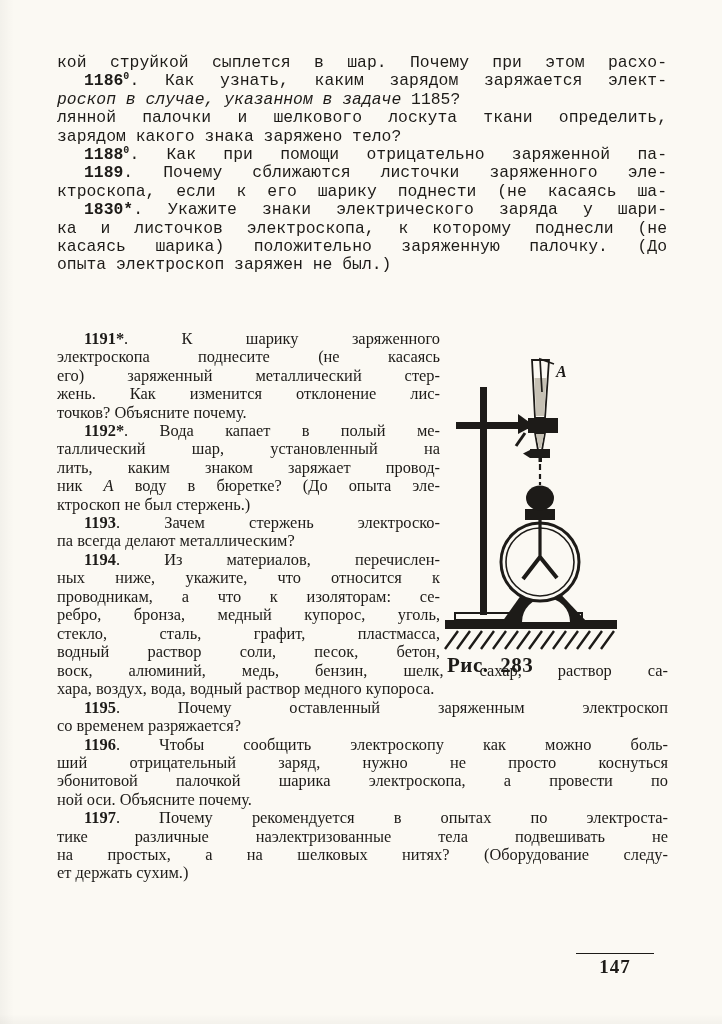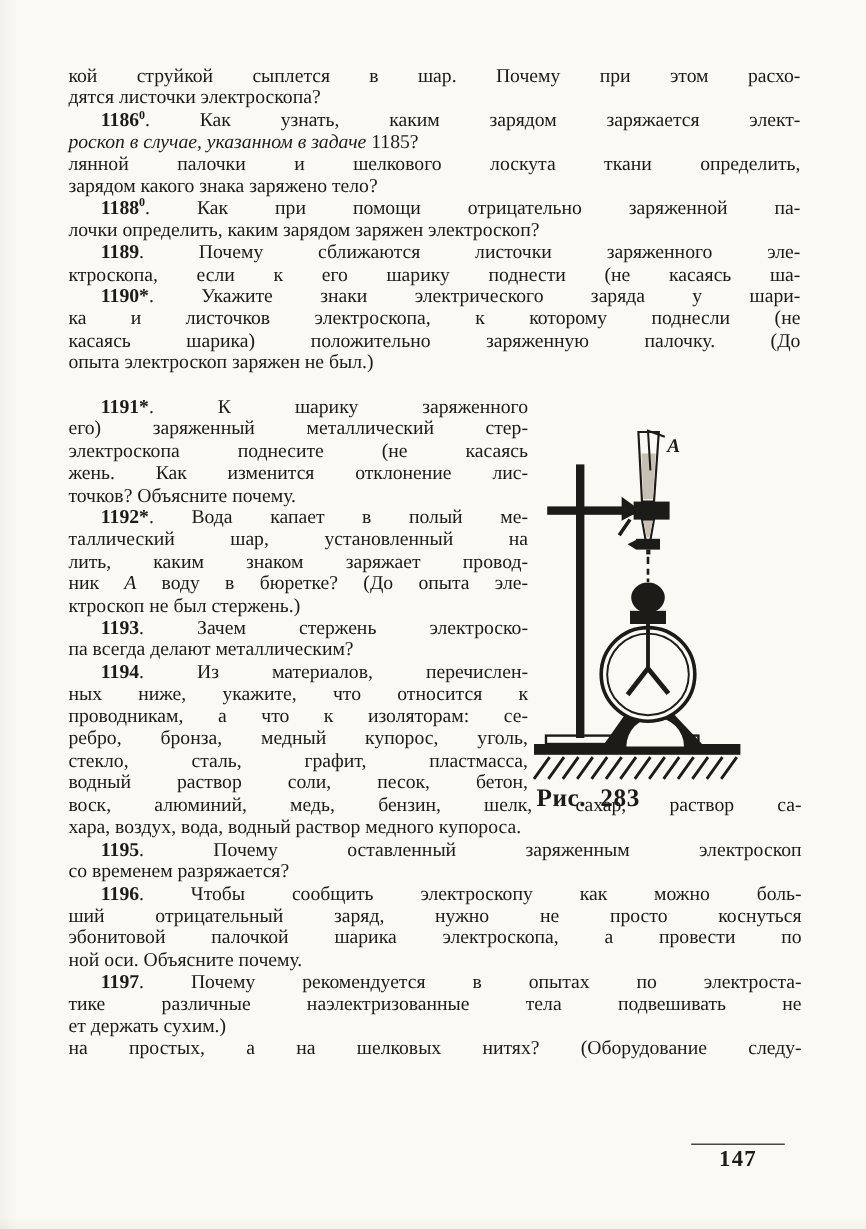--- a/index.html
+++ b/index.html
@@ -6,21 +6,21 @@
   html,body { margin:0; padding:0; }
   body { background:var(--paper); font-family:"Liberation Serif","DejaVu Serif",serif; }
   .page {
     position:relative; width:722px; height:1024px;
     background:var(--paper);
     background-image:linear-gradient(90deg, rgba(0,0,0,0.035) 0, rgba(0,0,0,0) 14px),
                      linear-gradient(0deg, rgba(0,0,0,0.03) 0, rgba(0,0,0,0) 10px);
     color:var(--ink); overflow:hidden;
   }
   .sec { position:absolute; font-size:16.4px; line-height:18.4px; }
-  .sec-top    { left:57px; top:54px;  width:610px; }
+  .sec-top    { left:57px; top:54px;  width:610px;font-family:Liberation Mono, monospace; }
   .sec-narrow { left:57px; top:330px; width:383px; }
   .sec-bottom { left:57px; top:662px; width:611px; }
   .line { text-align:justify; text-align-last:justify; white-space:normal; }
   .line.end { text-align-last:left; }
   .line.ind { text-indent:27px; }
   .f-b { font-weight:700; }
   .f-i { font-style:italic; }
   .f-s { font-weight:700; font-size:10px; vertical-align:6px; line-height:0; }
   .figure { position:absolute; left:444px; top:352px; width:235px; }
   .figure svg { display:block; }
@@ -32,38 +32,36 @@
   .pageno-rule { border-top:1.6px solid var(--ink); height:0; margin-bottom:2px; }
   .pageno { font-weight:700; font-size:19px; letter-spacing:1px; }
 </style>
 </head>
 <body>
 
 <div class="page">
 
   <div class="sec sec-top">
       <div class="line"><span>кой струйкой сыплется в шар. Почему при этом расхо-</span></div>
-      <div class="line end"><span>дятся листочки электроскопа?</span></div>
       <div class="line ind"><span class="f-b">1186</span><span class="f-s">0</span><span>. Как узнать, каким зарядом заряжается элект-</span></div>
       <div class="line end"><span class="f-i">роскоп в случае, указанном в задаче </span><span>1185?</span></div>
       <div class="line"><span>лянной палочки и шелкового лоскута ткани определить,</span></div>
       <div class="line end"><span>зарядом какого знака заряжено тело?</span></div>
       <div class="line ind"><span class="f-b">1188</span><span class="f-s">0</span><span>. Как при помощи отрицательно заряженной па-</span></div>
-      <div class="line end"><span>лочки определить, каким зарядом заряжен электроскоп?</span></div>
       <div class="line ind"><span class="f-b">1189</span><span>. Почему сближаются листочки заряженного эле-</span></div>
       <div class="line"><span>ктроскопа, если к его шарику поднести (не касаясь ша-</span></div>
-      <div class="line ind"><span class="f-b">1190*</span><span>. Укажите знаки электрического заряда у шари-</span></div>
+      <div class="line ind"><span class="f-b">1830*</span><span>. Укажите знаки электрического заряда у шари-</span></div>
       <div class="line"><span>ка и листочков электроскопа, к которому поднесли (не</span></div>
       <div class="line"><span>касаясь шарика) положительно заряженную палочку. (До</span></div>
       <div class="line end"><span>опыта электроскоп заряжен не был.)</span></div>
     </div>
   <div class="sec sec-narrow">
       <div class="line ind"><span class="f-b">1191*</span><span>. К шарику заряженного</span></div>
+      <div class="line"><span>электроскопа поднесите (не касаясь</span></div>
       <div class="line"><span>его) заряженный металлический стер-</span></div>
-      <div class="line"><span>электроскопа поднесите (не касаясь</span></div>
       <div class="line"><span>жень. Как изменится отклонение лис-</span></div>
       <div class="line end"><span>точков? Объясните почему.</span></div>
       <div class="line ind"><span class="f-b">1192*</span><span>. Вода капает в полый ме-</span></div>
       <div class="line"><span>таллический шар, установленный на</span></div>
       <div class="line"><span>лить, каким знаком заряжает провод-</span></div>
       <div class="line"><span>ник </span><span class="f-i">А</span><span> воду в бюретке? (До опыта эле-</span></div>
       <div class="line end"><span>ктроскоп не был стержень.)</span></div>
       <div class="line ind"><span class="f-b">1193</span><span>. Зачем стержень электроско-</span></div>
       <div class="line end"><span>па всегда делают металлическим?</span></div>
       <div class="line ind"><span class="f-b">1194</span><span>. Из материалов, перечислен-</span></div>
@@ -77,22 +75,22 @@
       <div class="line"><span>воск, алюминий, медь, бензин, шелк, сахар, раствор са-</span></div>
       <div class="line end"><span>хара, воздух, вода, водный раствор медного купороса.</span></div>
       <div class="line ind"><span class="f-b">1195</span><span>. Почему оставленный заряженным электроскоп</span></div>
       <div class="line end"><span>со временем разряжается?</span></div>
       <div class="line ind"><span class="f-b">1196</span><span>. Чтобы сообщить электроскопу как можно боль-</span></div>
       <div class="line"><span>ший отрицательный заряд, нужно не просто коснуться</span></div>
       <div class="line"><span>эбонитовой палочкой шарика электроскопа, а провести по</span></div>
       <div class="line end"><span>ной оси. Объясните почему.</span></div>
       <div class="line ind"><span class="f-b">1197</span><span>. Почему рекомендуется в опытах по электроста-</span></div>
       <div class="line"><span>тике различные наэлектризованные тела подвешивать не</span></div>
+      <div class="line"><span>на простых, а на шелковых нитях? (Оборудование следу-</span></div>
       <div class="line end"><span>ет держать сухим.)</span></div>
-      <div class="line"><span>на простых, а на шелковых нитях? (Оборудование следу-</span></div>
     </div>
 
   <div class="figure">
     <svg width="235" height="300" viewBox="0 0 235 300">
 
       <g>
         <rect x="1" y="268" width="172" height="9" fill="var(--ink)"></rect>
         <path d="M14,279 L1,297 M26,279 L13,297 M38,279 L25,297 M50,279 L37,297 M62,279 L49,297 M74,279 L61,297 M86,279 L73,297 M98,279 L85,297 M110,279 L97,297 M122,279 L109,297 M134,279 L121,297 M146,279 L133,297 M158,279 L145,297 M170,279 L157,297" stroke="var(--ink)" stroke-width="2.4" fill="none"></path>
       </g>
 

